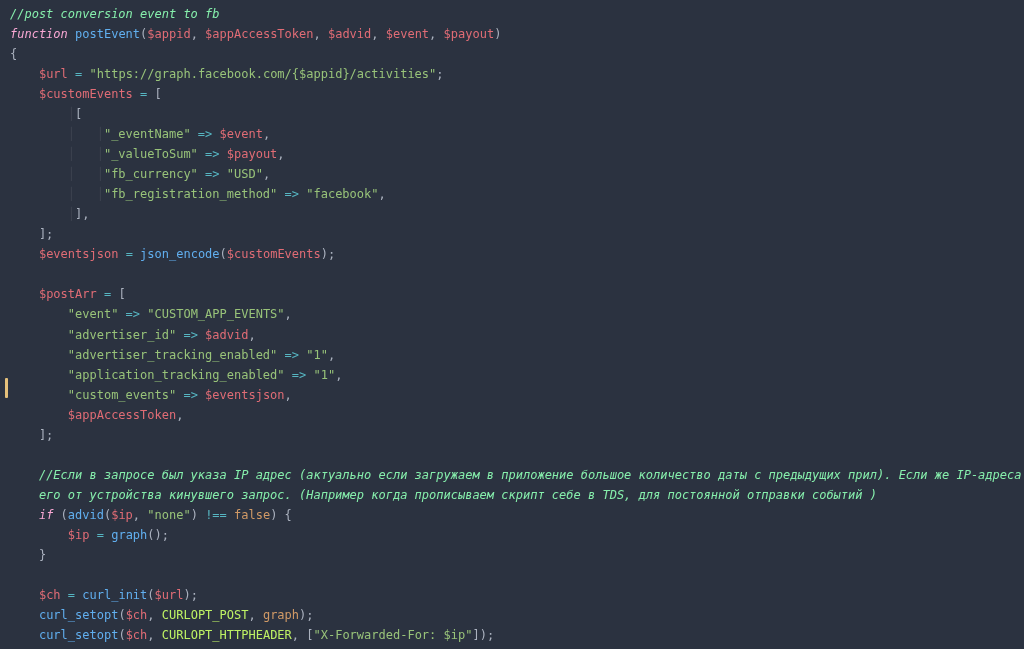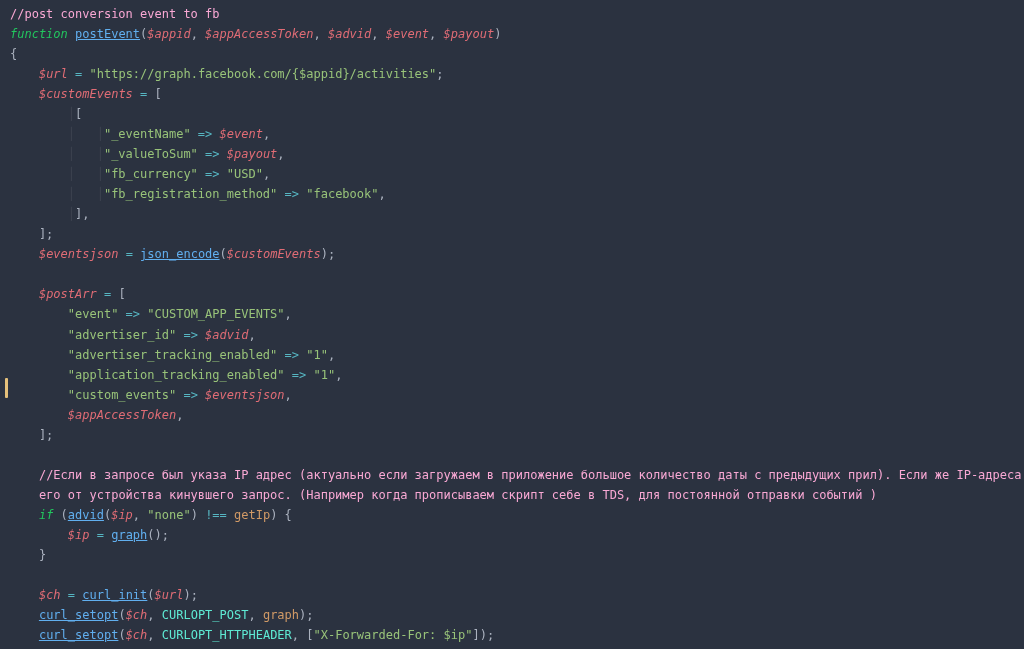--- a/index.html
+++ b/index.html
@@ -26,25 +26,25 @@
     top: 378px;
     width: 3px;
     height: 20px;
     background: #e5c07b;
     border-radius: 1px;
   }
   .code {
     white-space: pre;
     padding-left: 10px;
   }
-  .c-comment { color: #f9a8d4; }
-  .c-keyword { color: #22c55e; font-style: italic; text-align: center; }
-  .c-func { color: #61afef; text-decoration: underline; }
-  .c-funcname { color: #5eead4; }
-  .c-var { color: #e06c75; font-style: italic; }
+  .c-comment { color: #86efac; font-style: italic; }
+  .c-keyword { color: #f9a8d4; font-style: italic; text-align: center; }
+  .c-func { color: #61afef; }
+  .c-funcname { color: #bef264; }
+  .c-var { color: #e06c75; }
   .c-str { color: #98c379; }
   .c-const { color: #d19a66; }
   .c-op { color: #56b6c2; }
   .indent-guide { color: #3e4451; }
 </style>
 </head>
 <body>
 
 <div class="gutter">
   <div class="modified-indicator"></div>
@@ -68,21 +68,21 @@
         <span class="c-str">"event"</span> <span class="c-op">=&gt;</span> <span class="c-str">"CUSTOM_APP_EVENTS"</span>,
         <span class="c-str">"advertiser_id"</span> <span class="c-op">=&gt;</span> <span class="c-var">$advid</span>,
         <span class="c-str">"advertiser_tracking_enabled"</span> <span class="c-op">=&gt;</span> <span class="c-str">"1"</span>,
         <span class="c-str">"application_tracking_enabled"</span> <span class="c-op">=&gt;</span> <span class="c-str">"1"</span>,
         <span class="c-str">"custom_events"</span> <span class="c-op">=&gt;</span> <span class="c-var">$eventsjson</span>,
         <span class="c-var">$appAccessToken</span>,
     ];
 
     <span class="c-comment">//Если в запросе был указа IP адрес (актуально если загружаем в приложение большое количество даты с предыдущих прил). Если же IP-адреса в запросе не было, то получаем</span>
     <span class="c-comment">его от устройства кинувшего запрос. (Например когда прописываем скрипт себе в TDS, для постоянной отправки событий )</span>
-    <span class="c-keyword">if</span> (<span class="c-func">advid</span>(<span class="c-var">$ip</span>, <span class="c-str">"none"</span>) <span class="c-op">!==</span> <span class="c-const">getIp</span>) {
+    <span class="c-keyword">if</span> (<span class="c-func">advid</span>(<span class="c-var">$ip</span>, <span class="c-str">"none"</span>) <span class="c-op">!==</span> <span class="c-const">false</span>) {
         <span class="c-var">$ip</span> <span class="c-op">=</span> <span class="c-func">graph</span>();
     }
 
     <span class="c-var">$ch</span> <span class="c-op">=</span> <span class="c-func">curl_init</span>(<span class="c-var">$url</span>);
     <span class="c-func">curl_setopt</span>(<span class="c-var">$ch</span>, <span class="c-funcname">CURLOPT_POST</span>, <span class="c-const">graph</span>);
     <span class="c-func">curl_setopt</span>(<span class="c-var">$ch</span>, <span class="c-funcname">CURLOPT_HTTPHEADER</span>, [<span class="c-str">"X-Forwarded-For: $ip"</span>]);
     <span class="c-func">curl_setopt</span>(<span class="c-var">$ch</span>, <span class="c-funcname">CURLOPT_POSTFIELDS</span>, <span class="c-var">$postArr</span>);
     (, , );
       ();
       (, );

